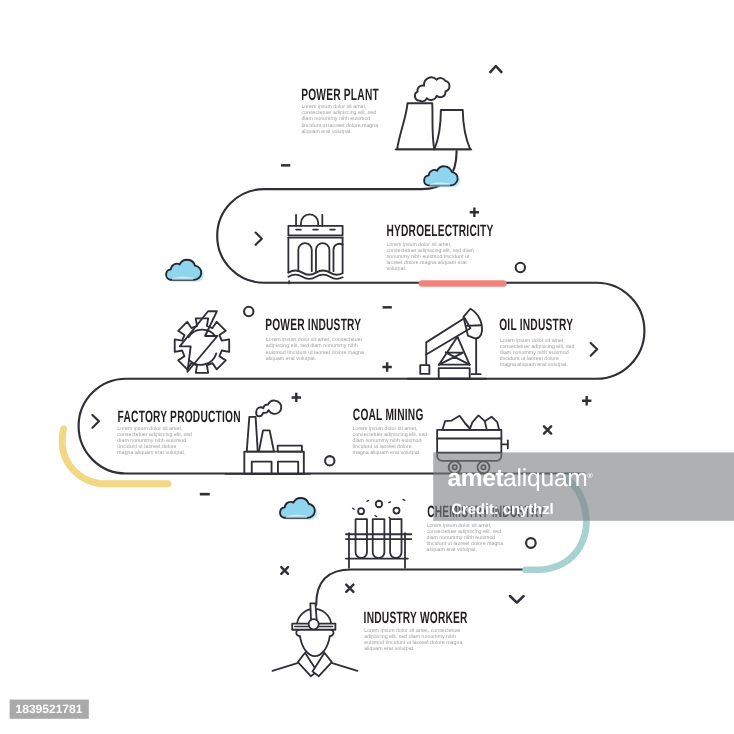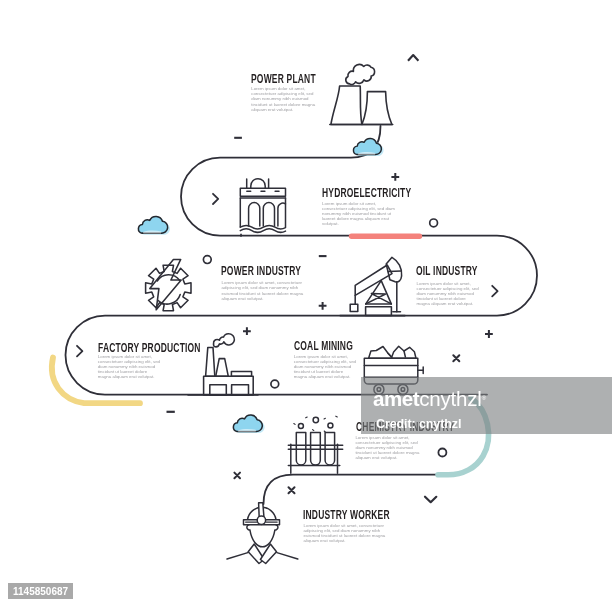--- a/index.html
+++ b/index.html
@@ -236,18 +236,18 @@
 
   <div class="ttl" style="left:355.8px;top:418.6px;">CHEMISTRY INDUSTRY</div>
   <div class="bdy" style="left:355.4px;top:434.6px;width:65px;">Lorem ipsum dolor sit amet, consectetuer adipiscing elit, sed diam nonummy nibh euismod tincidunt ut laoreet dolore magna aliquam erat volutpat.</div>
 
   <div class="ttl" style="left:303.3px;top:507.4px;">INDUSTRY WORKER</div>
   <div class="bdy" style="left:303.5px;top:522.8px;width:88px;">Lorem ipsum dolor sit amet, consectetuer adipiscing elit, sed diam nonummy nibh euismod tincidunt ut laoreet dolore magna aliquam erat volutpat.</div>
 
   <div id="wm"></div>
   <div id="wmtxt">
     <div>
-      <span class="wb">amet</span><span class="wl">cnythzl</span><span class="wr">®</span>
+      <span class="wb">amet</span><span class="wl">aliquam</span><span class="wr">®</span>
     </div>
     <div class="wc">Credit: cnythzl</div>
   </div>
-  <div id="aid">1145850687</div>
+  <div id="aid">1839521781</div>
 </div>
 
 </body></html>

